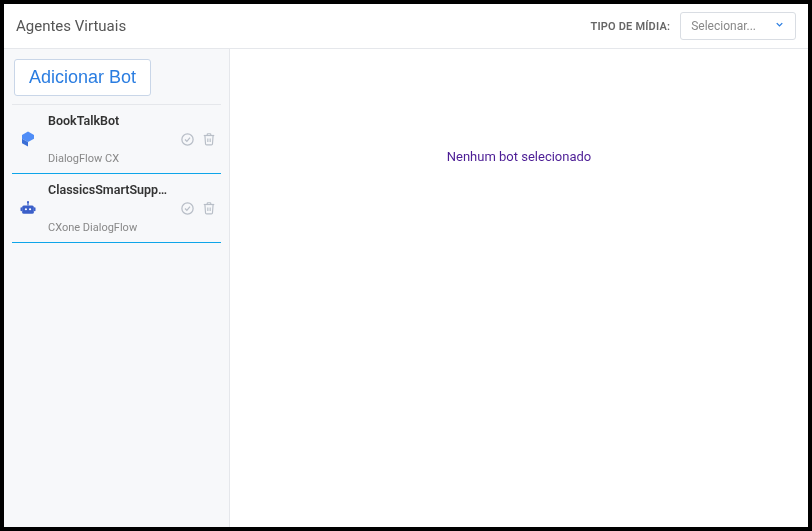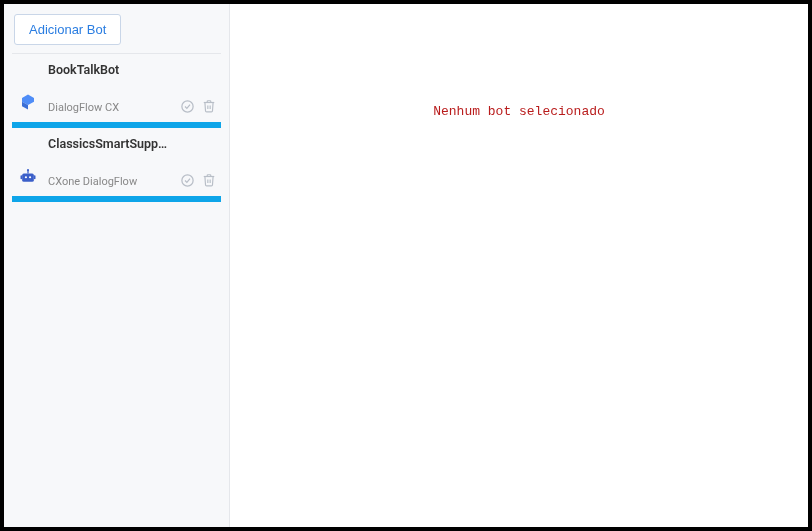--- a/index.html
+++ b/index.html
@@ -75,36 +75,36 @@
       background: #f7f8fa;
       border-right: 1px solid #e5e7eb;
       padding: 10px 8px 0 8px;
       display: flex;
       flex-direction: column;
     }
     .add-btn {
       border: 1px solid #c9d6e8;
       background: #fff;
       color: #2a7de1;
-      font-size: 13px;
+      font-size: 18px;
       padding: 7px 14px;
       border-radius: 3px;
       cursor: pointer;
       align-self: flex-start;
       margin-bottom: 8px;
       margin-left: 2px;
     }
     .list {
       border-top: 1px solid #e5e7eb;
     }
     .list-item {
       display: flex;
-      align-items: flex-end;
+      align-items: center;
       padding: 8px 4px;
-      border-bottom: 6px solid #0ea5e9;
+      border-bottom: 1px solid #0ea5e9;
       cursor: pointer;
       gap: 8px;
     }
     .bot-icon {
       width: 24px;
       height: 24px;
       display: flex;
       align-items: center;
       justify-content: center;
       flex-shrink: 0;
@@ -147,29 +147,42 @@
     .main {
       flex: 1;
       display: flex;
       align-items: flex-start;
       justify-content: center;
       padding-top: 100px;
       background: #fff;
     }
     .empty-text {
       font-size: 13px;
-      color: #b91c1c;
-      font-family: Liberation Mono, monospace;
+      color: #4c1d95;
     }
   </style>
 </head>
 <body>
 
 <div class="outer">
   <div class="window">
+    <div class="header">
+      <div class="header-title">Agentes Virtuais</div>
+      <div class="header-right">
+        <div class="media-label">TIPO DE MÍDIA:</div>
+        <div class="select-box">
+          <span>Selecionar...</span>
+          <span class="chev">
+            <svg width="11" height="11" viewBox="0 0 24 24" fill="none" stroke="currentColor" stroke-width="3">
+                <polyline points="6 9 12 15 18 9"></polyline>
+              </svg>
+          </span>
+        </div>
+      </div>
+    </div>
     <div class="body">
       <div class="sidebar">
         <button class="add-btn">Adicionar Bot</button>
         <div class="list">
 
           <div class="list-item">
             <div class="bot-icon">
               <svg width="18" height="18" viewBox="0 0 24 24">
                   <path fill="#4f8df7" d="M12 2l8 4.5v5L12 16 4 11.5v-5L12 2z"></path>
                   <path fill="#3b6fd6" d="M12 16v6l-8-4.5v-6L12 16z"></path>

